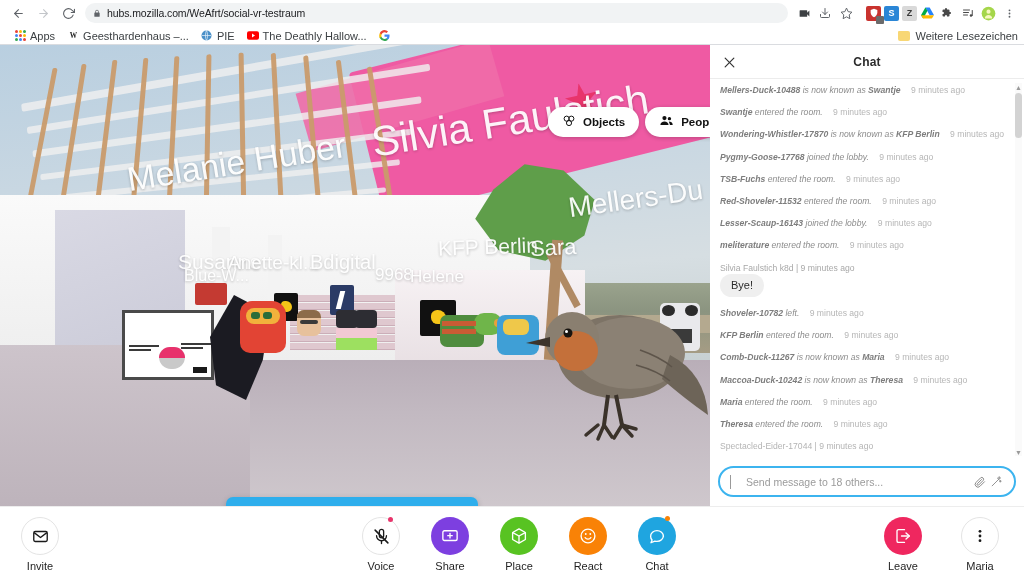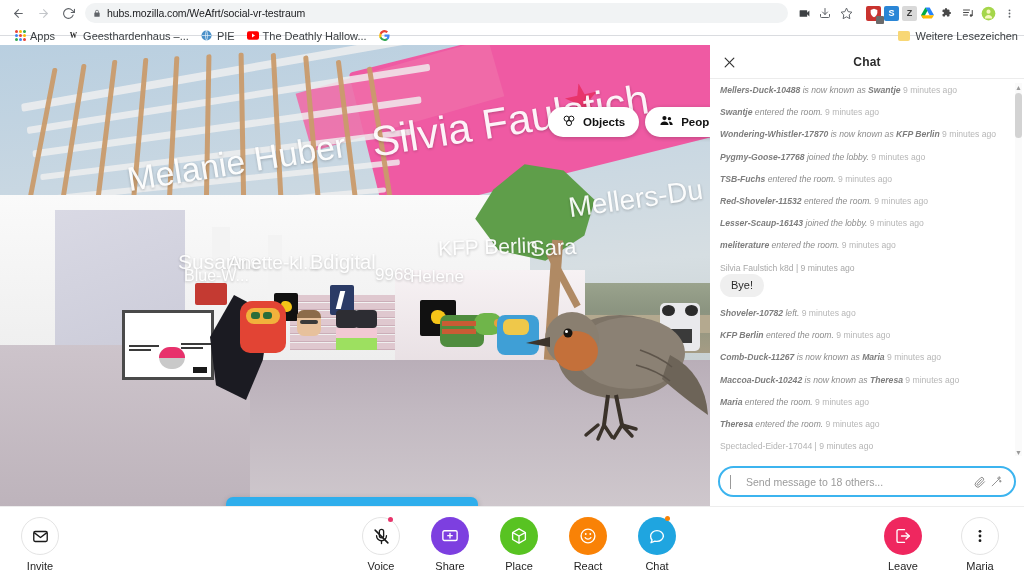--- a/index.html
+++ b/index.html
@@ -5,21 +5,21 @@
   * { box-sizing: border-box; margin: 0; padding: 0; }
   html, body {
     width: 1024px; height: 576px;
     font-family: "Liberation Sans", sans-serif;
     overflow: hidden; background: #fff;
   }
   #app { position: relative; width: 1024px; height: 576px; }
 
   
   .browser-chrome {
-    position: absolute; top: 0; left: 0; width: 1024px; height: 36px;
+    position: absolute; top: 0; left: 0; width: 1024px; height: 45px;
     background: #ffffff; border-bottom: 1px solid #dadce0;
     z-index: 40;
   }
   .nav-row {
     display: flex; align-items: center; height: 26px; padding: 0 6px; gap: 1px;
   }
   .nav-btn {
     width: 24px; height: 24px; display: flex; align-items: center; justify-content: center;
     color: #5f6368; border-radius: 50%; flex: 0 0 auto;
   }
@@ -176,21 +176,21 @@
   .chat-title { font-size: 12px; font-weight: bold; color: #2b2b2b; letter-spacing: .2px; }
   .chat-close {
     position: absolute; left: 10px; top: 8px; width: 18px; height: 18px;
     display: flex; align-items: center; justify-content: center; color: #333;
   }
   .chat-log {
     flex: 1 1 auto; overflow: hidden; padding: 6px 10px 4px 10px; position: relative;
   }
   .msg { font-size: 8.6px; line-height: 1.35; color: #8d8d8d; margin: 0 0 10.6px 0; font-style: italic; }
   .msg .who { font-weight: bold; font-style: italic; color: #7d7d7d; }
-  .msg .time { font-style: normal; color: #b6b6b6; }
+  .msg .time { font-style: normal; color: #b6b6b6; margin-left: 8px; }
   .msg.plain { font-style: normal; }
   .bubble {
     display: inline-block; background: #efefef; border-radius: 13px;
     padding: 4px 11px; font-size: 11px; color: #2b2b2b; font-style: normal;
     margin-top: -5px;
   }
   .chat-scrollbar {
     position: absolute; right: 2px; top: 4px; width: 7px; bottom: 4px;
   }
   .chat-scrollbar .track { position:absolute; inset:0; background:#fafafa; }

